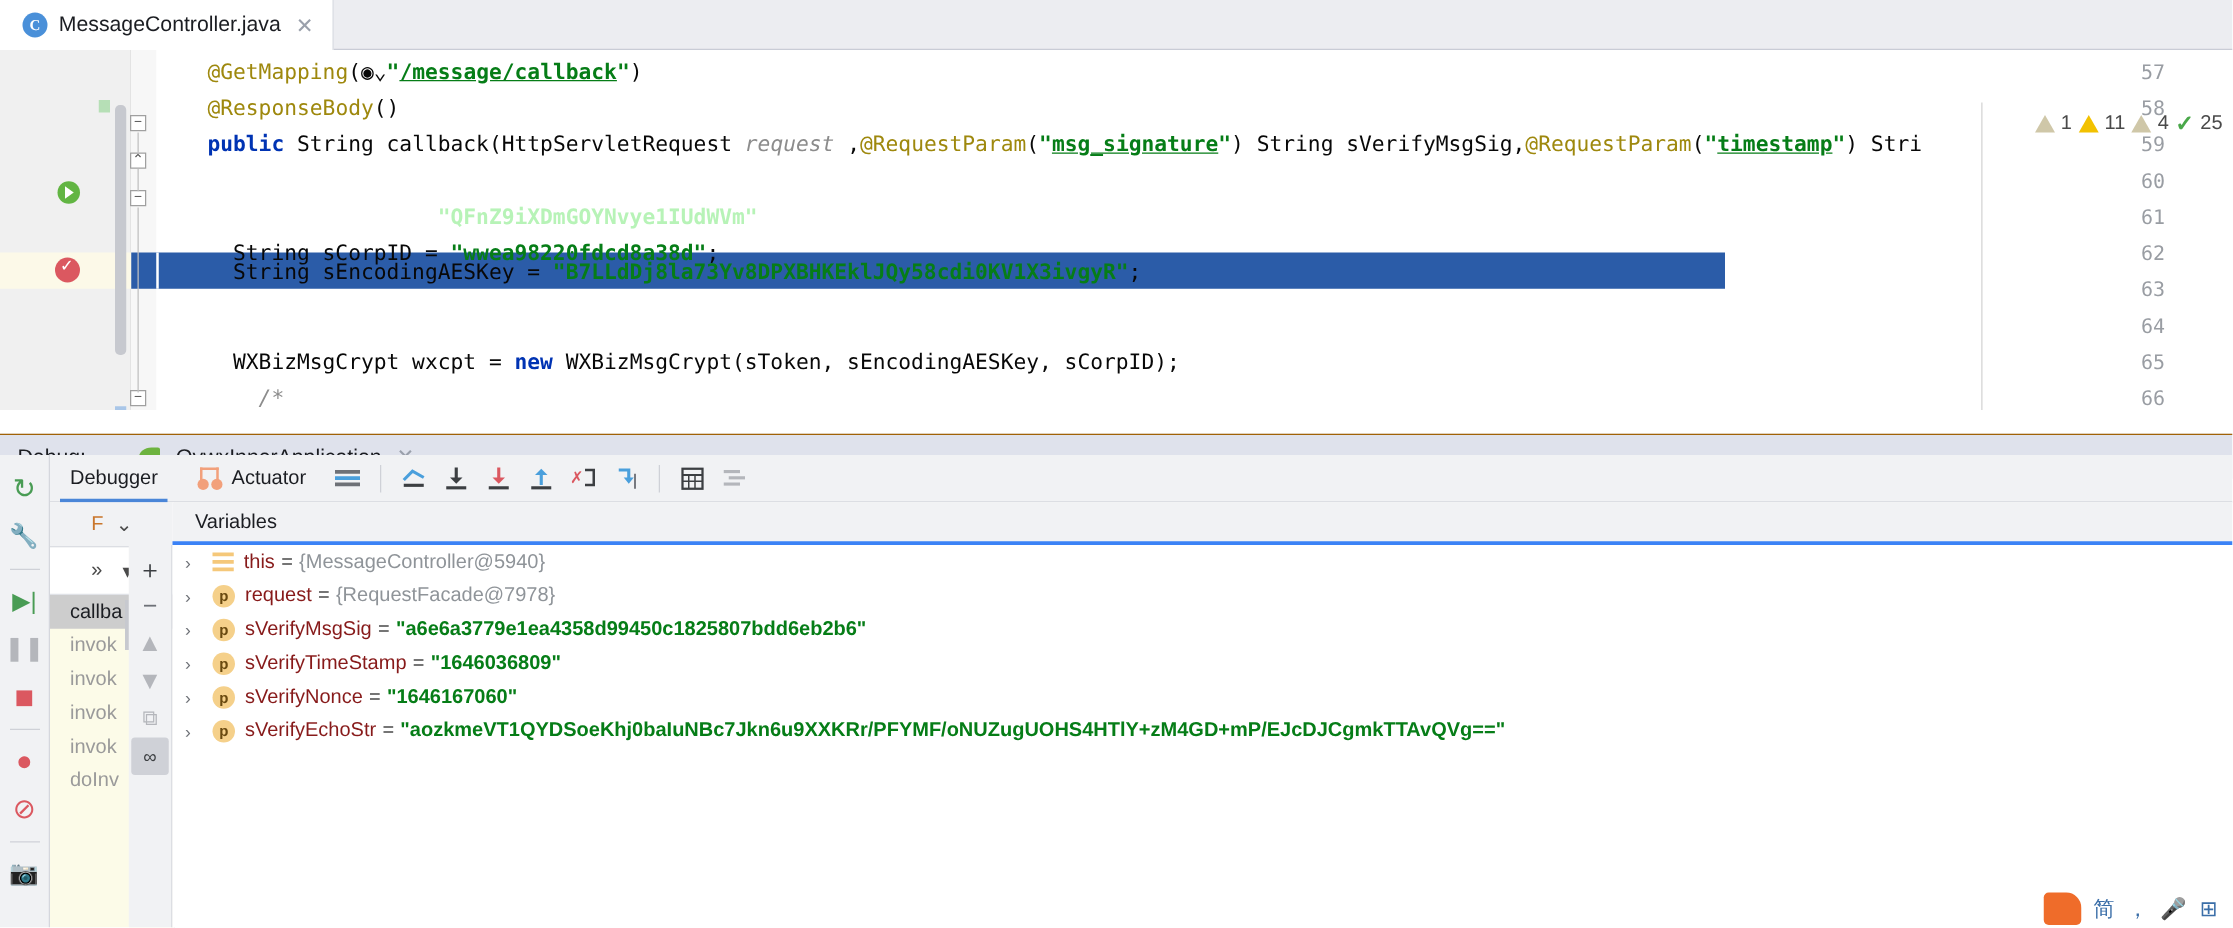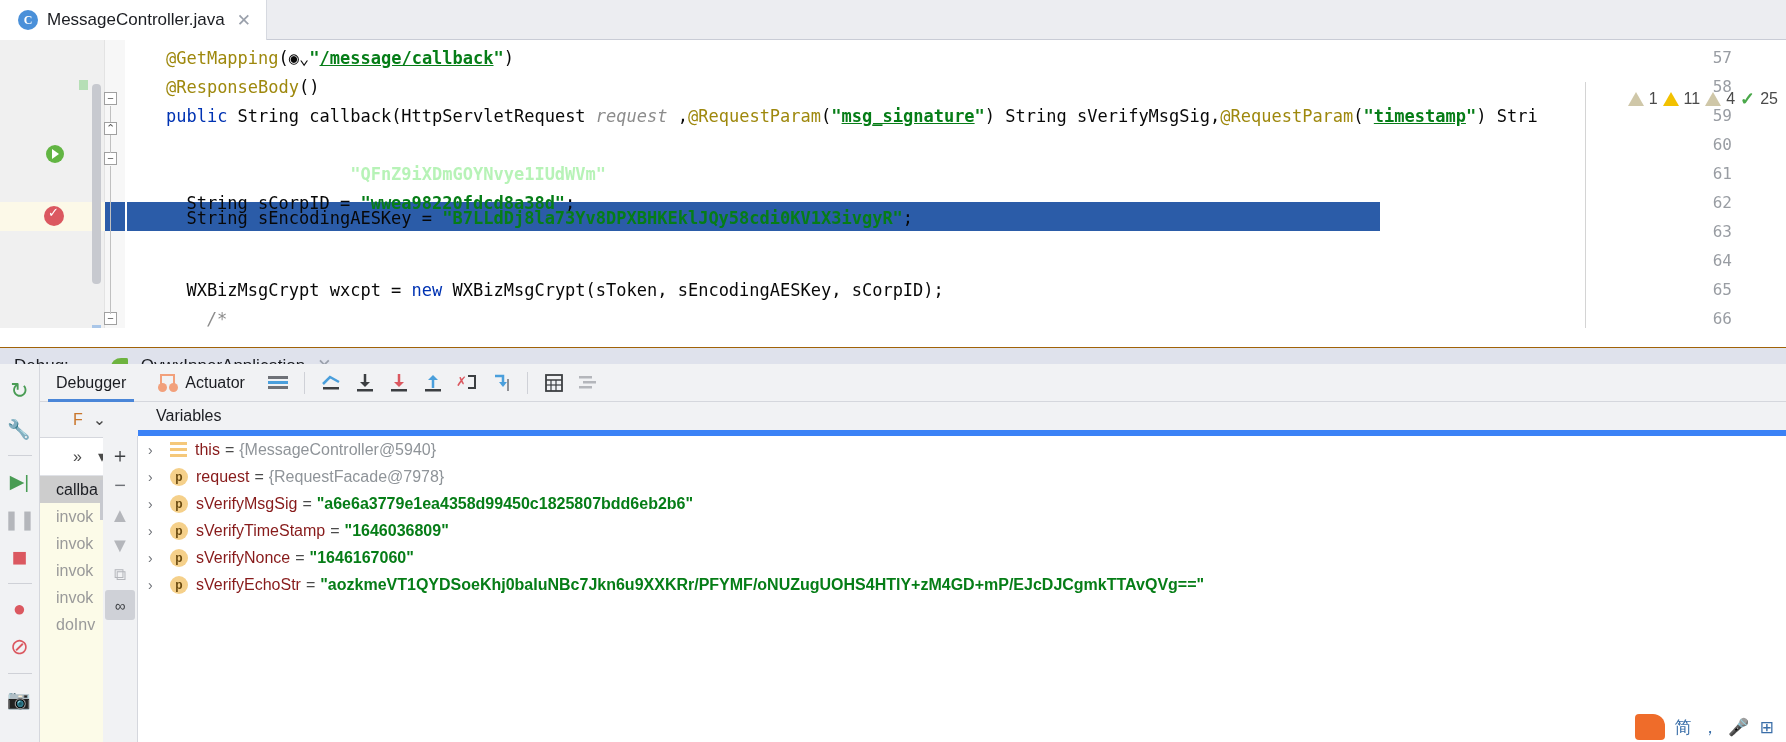--- a/index.html
+++ b/index.html
@@ -32,21 +32,21 @@
                background:#f7f7f7; }
   .linenum { position:absolute; right:54px; font-size:16px; color:#999da3;
              font-family:"DejaVu Sans Mono", monospace; text-align:right; width:40px; }
   .code-line { position:absolute; left:125px; font-size:17px; white-space:pre;
                font-family:"DejaVu Sans Mono", monospace; color:#080808; }
   .hl-row { position:absolute; left:105px; top:162px; width:1275px; height:29px;
             background:#2b5ca8; }
   .hl-gutter { position:absolute; left:0; top:162px; width:105px; height:29px;
                background:#fcf9e8; }
   .hl-caret { position:absolute; left:125px; top:162px; width:2px; height:29px; background:#fff; }
-  .kw   { color:#0033b3; font-weight:normal; }
+  .kw   { color:#0033b3; font-weight:bold; }
   .ann  { color:#9e880d; }
   .str  { color:#067d17; font-weight:bold; }
   .lnk  { color:#067d17; font-weight:bold; text-decoration:underline; }
   .gry  { color:#8c8c8c; font-style:italic; }
   .cmt  { color:#8c8c8c; font-style:italic; }
   .hl-txt { color:#ffffff; }
   .hl-str { color:#b7f3b7; font-weight:bold; }
 
   .bp { position:absolute; left:44px; top:166px; width:20px; height:20px;
         border-radius:50%; background:#db5860; }
@@ -138,21 +138,21 @@
   .vtoolcol { position:absolute; left:103px; top:436px; width:35px; height:306px;
               background:#f1f2f4; border-right:1px solid #d5d7dd;
               display:flex; flex-direction:column; align-items:center; padding-top:4px; }
   .vtbtn { width:30px; height:30px; display:flex; align-items:center;
            justify-content:center; font-size:20px; color:#6e7177; cursor:pointer; }
 
   .varpanel { position:absolute; left:138px; top:402px; width:1648px; height:340px;
               background:#ffffff; }
   .var-head { height:34px; display:flex; align-items:center; padding-left:18px;
               font-size:16px; color:#1b1d22; background:#f1f2f4;
-              border-bottom:6px solid #3b82f6; }
+              border-bottom:3px solid #3b82f6; }
   .var-row { height:27px; display:flex; align-items:center; padding-left:10px;
              font-size:16px; white-space:nowrap; }
   .arrow { width:22px; color:#6e7177; font-size:14px; cursor:pointer; }
   .ico-this { width:17px; height:15px; margin-right:8px; position:relative; flex:0 0 auto; }
   .ico-this span { position:absolute; left:0; width:17px; height:3px; background:#f5c87a; }
   .ico-p { width:18px; height:18px; border-radius:50%; background:#f5d08a;
            color:#6a4a10; font-size:12px; font-weight:bold; display:flex;
            align-items:center; justify-content:center; margin-right:8px; flex:0 0 auto; }
   .v-name { color:#871a1a; }
   .v-eq { color:#4a4a4a; margin:0 5px; }

